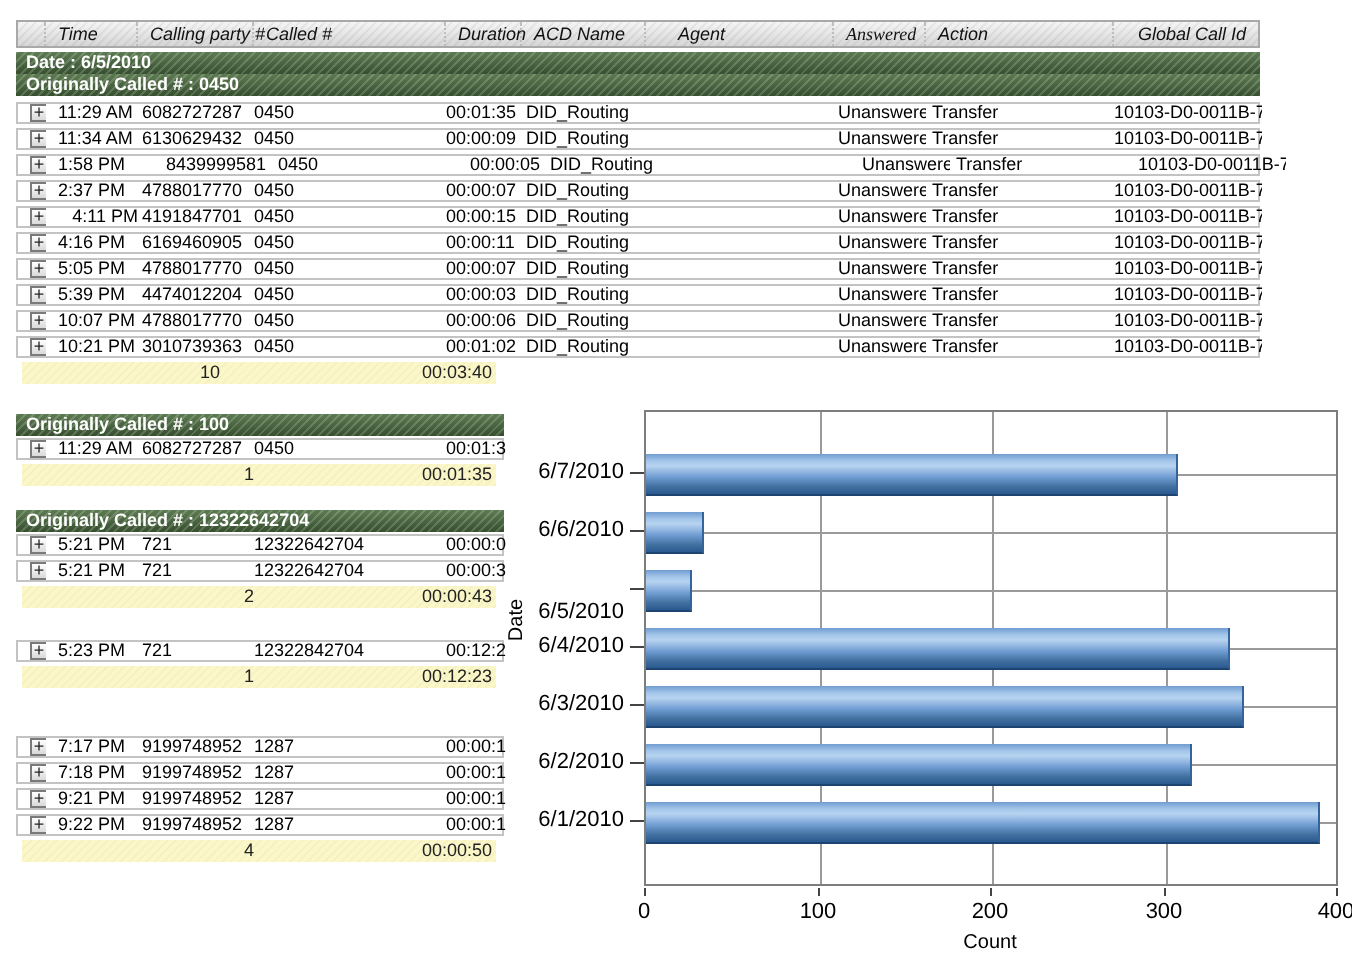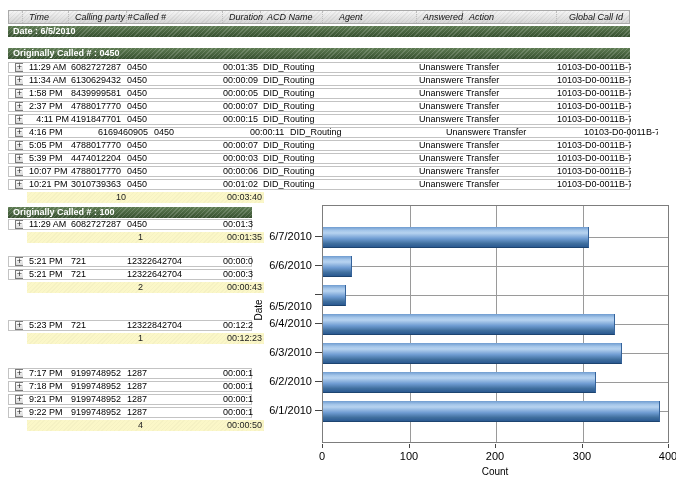--- a/index.html
+++ b/index.html
@@ -19,41 +19,41 @@
   .hdr .c:last-child { border-right:none; }
   .hdr .c6 { padding-left:16px; }
   .hdr .c4 { text-align:right; padding-right:8px; }
   .hdr .c9 { padding-left:0; }
 
   .grp, .grp-date { height:11px; line-height:11px; padding-left:5px;
     color:#fff; font-weight:bold; font-size:9px; white-space:nowrap;
     background-color:var(--group-header-green,#3f5c39);
     background-image:repeating-linear-gradient(135deg, rgba(255,255,255,.17) 0 1px, transparent 1px 3px),
       linear-gradient(#5d7b52, #364f2f); }
-  .grp-date { margin-bottom:11px; }
+  .grp-date { margin-bottom:0; }
 
   .row { display:flex; height:11px; background:#fff; border:1px solid #c3c3c3;
     margin-bottom:2px; font-size:9px; line-height:9px; color:#000; white-space:nowrap; }
   .row .c { overflow:hidden; }
   .c { display:block; flex-shrink:0; }
   .c1 { padding-left:6px; }
   .c2 { padding-left:2px; }
   .c3 { padding-left:0px; }
   .c4 { text-align:right; padding-right:8px; }
   .ngroup .row .c4 { padding-right:0; }
   .c5 { padding-left:2px; }
   .c7 { padding-left:2px; }
   .c8 { padding-left:3px; }
   .c9 { text-align:right; padding-right:8px; }
 
   .plus { display:inline-block; width:9px; height:9px; margin-left:6px; margin-top:0px;
     border:1px solid #7a7a7a; background:linear-gradient(#ffffff,#d9d9d9);
     font-size:9px; line-height:7px; text-align:center; color:#222; cursor:pointer; }
 
-  .summary { position:relative; height:11px; margin-left:19px; width:237px;
+  .summary { position:relative; height:11px; margin-left:3px; width:237px;
     background-color:var(--summary-yellow,#fbf7c8);
     background-image:repeating-linear-gradient(135deg, rgba(0,0,0,.025) 0 1px, transparent 1px 3px);
     font-size:9px; line-height:11px; color:#222; margin-top:2px; }
   .sum-count { position:absolute; left:111px; top:0; }
   .summary.wide .sum-count { left:89px; }
   .sum-total { position:absolute; right:2px; top:0; }
 
   #wideGroup .rows { margin-top:3px; }
   .ngroup { position:absolute; left:8px; width:244px; }
   .ngroup .rows { margin-top:1px; }
@@ -85,21 +85,21 @@
 <div class="page" id="pageRoot">
   <div class="wide-table">
     <div class="hdr" id="hdrRow">
         <span class="c c0" style="width: 14px;"></span>
         <span class="c c1" style="width: 46px;">Time</span>
         <span class="c c2" style="width: 58px;">Calling party #</span>
         <span class="c c3" style="width: 96px;">Called #</span>
         <span class="c c4" style="width: 38px;">Duration</span>
         <span class="c c5" style="width: 62px;">ACD Name</span>
         <span class="c c6" style="width: 94px;">Agent</span>
-        <span class="c c7" style="width: 46px;">Answered</span>
+        <span class="c c7" style="width: 46px; font-family: Liberation Serif, serif;">Answered</span>
         <span class="c c8" style="width: 94px;">Action</span>
         <span class="c c9" style="width: 74px;">Global Call Id</span>
       </div>
     <div class="grp-date"><span>Date : 6/5/2010</span></div>
     <div id="wideGroup">
         <div class="grp"><span>Originally Called # : 0450</span></div>
         <div class="rows">
           <div class="row">
             <span class="c c0" style="width: 14px;"><span class="plus">+</span></span>
             <span class="c c1" style="width: 46px;">11:29 AM</span>
@@ -120,21 +120,21 @@
             <span class="c c4" style="width: 38px;">00:00:09</span>
             <span class="c c5" style="width: 62px;">DID_Routing</span>
             <span class="c c6" style="width: 94px;"></span>
             <span class="c c7" style="width: 46px;">Unanswered</span>
             <span class="c c8" style="width: 94px;">Transfer</span>
             <span class="c c9" style="width: 74px;">10103-D0-0011B-76F</span>
           </div>
           <div class="row">
             <span class="c c0" style="width: 14px;"><span class="plus">+</span></span>
             <span class="c c1" style="width: 46px;">1:58 PM</span>
-            <span class="c c2" style="width: 58px;">8439999581</span>
+            <span class="c c2" style="width: 58px; margin-left: 12px;">8439999581</span>
             <span class="c c3" style="width: 96px;">0450</span>
             <span class="c c4" style="width: 38px;">00:00:05</span>
             <span class="c c5" style="width: 62px;">DID_Routing</span>
             <span class="c c6" style="width: 94px;"></span>
             <span class="c c7" style="width: 46px;">Unanswered</span>
             <span class="c c8" style="width: 94px;">Transfer</span>
             <span class="c c9" style="width: 74px;">10103-D0-0011B-770</span>
           </div>
           <div class="row">
             <span class="c c0" style="width: 14px;"><span class="plus">+</span></span>
@@ -156,21 +156,21 @@
             <span class="c c4" style="width: 38px;">00:00:15</span>
             <span class="c c5" style="width: 62px;">DID_Routing</span>
             <span class="c c6" style="width: 94px;"></span>
             <span class="c c7" style="width: 46px;">Unanswered</span>
             <span class="c c8" style="width: 94px;">Transfer</span>
             <span class="c c9" style="width: 74px;">10103-D0-0011B-772</span>
           </div>
           <div class="row">
             <span class="c c0" style="width: 14px;"><span class="plus">+</span></span>
             <span class="c c1" style="width: 46px;">4:16 PM</span>
-            <span class="c c2" style="width: 58px; margin-left: 27px;">6169460905</span>
+            <span class="c c2" style="width: 58px;">6169460905</span>
             <span class="c c3" style="width: 96px;">0450</span>
             <span class="c c4" style="width: 38px;">00:00:11</span>
             <span class="c c5" style="width: 62px;">DID_Routing</span>
             <span class="c c6" style="width: 94px;"></span>
             <span class="c c7" style="width: 46px;">Unanswered</span>
             <span class="c c8" style="width: 94px;">Transfer</span>
             <span class="c c9" style="width: 74px;">10103-D0-0011B-773</span>
           </div>
           <div class="row">
             <span class="c c0" style="width: 14px;"><span class="plus">+</span></span>
@@ -259,20 +259,21 @@
           <span class="c c3" style="width: 96px;">0450</span>
           <span class="c c4" style="width: 30px;">00:01:35</span>
         </div>
       </div>
       <div class="summary">
         <span class="sum-count">1</span>
         <span class="sum-total">00:01:35</span>
       </div>
     </div>
     <div class="ngroup" style="top: 255px;">
+      <div class="grp"><span>Originally Called # : 12322642704</span></div>
       <div class="rows">
         <div class="row">
           <span class="c c0" style="width: 14px;"><span class="plus">+</span></span>
           <span class="c c1" style="width: 46px;">5:21 PM</span>
           <span class="c c2" style="width: 58px;">721</span>
           <span class="c c3" style="width: 96px;">12322642704</span>
           <span class="c c4" style="width: 30px;">00:00:09</span>
         </div>
         <div class="row">
           <span class="c c0" style="width: 14px;"><span class="plus">+</span></span>

